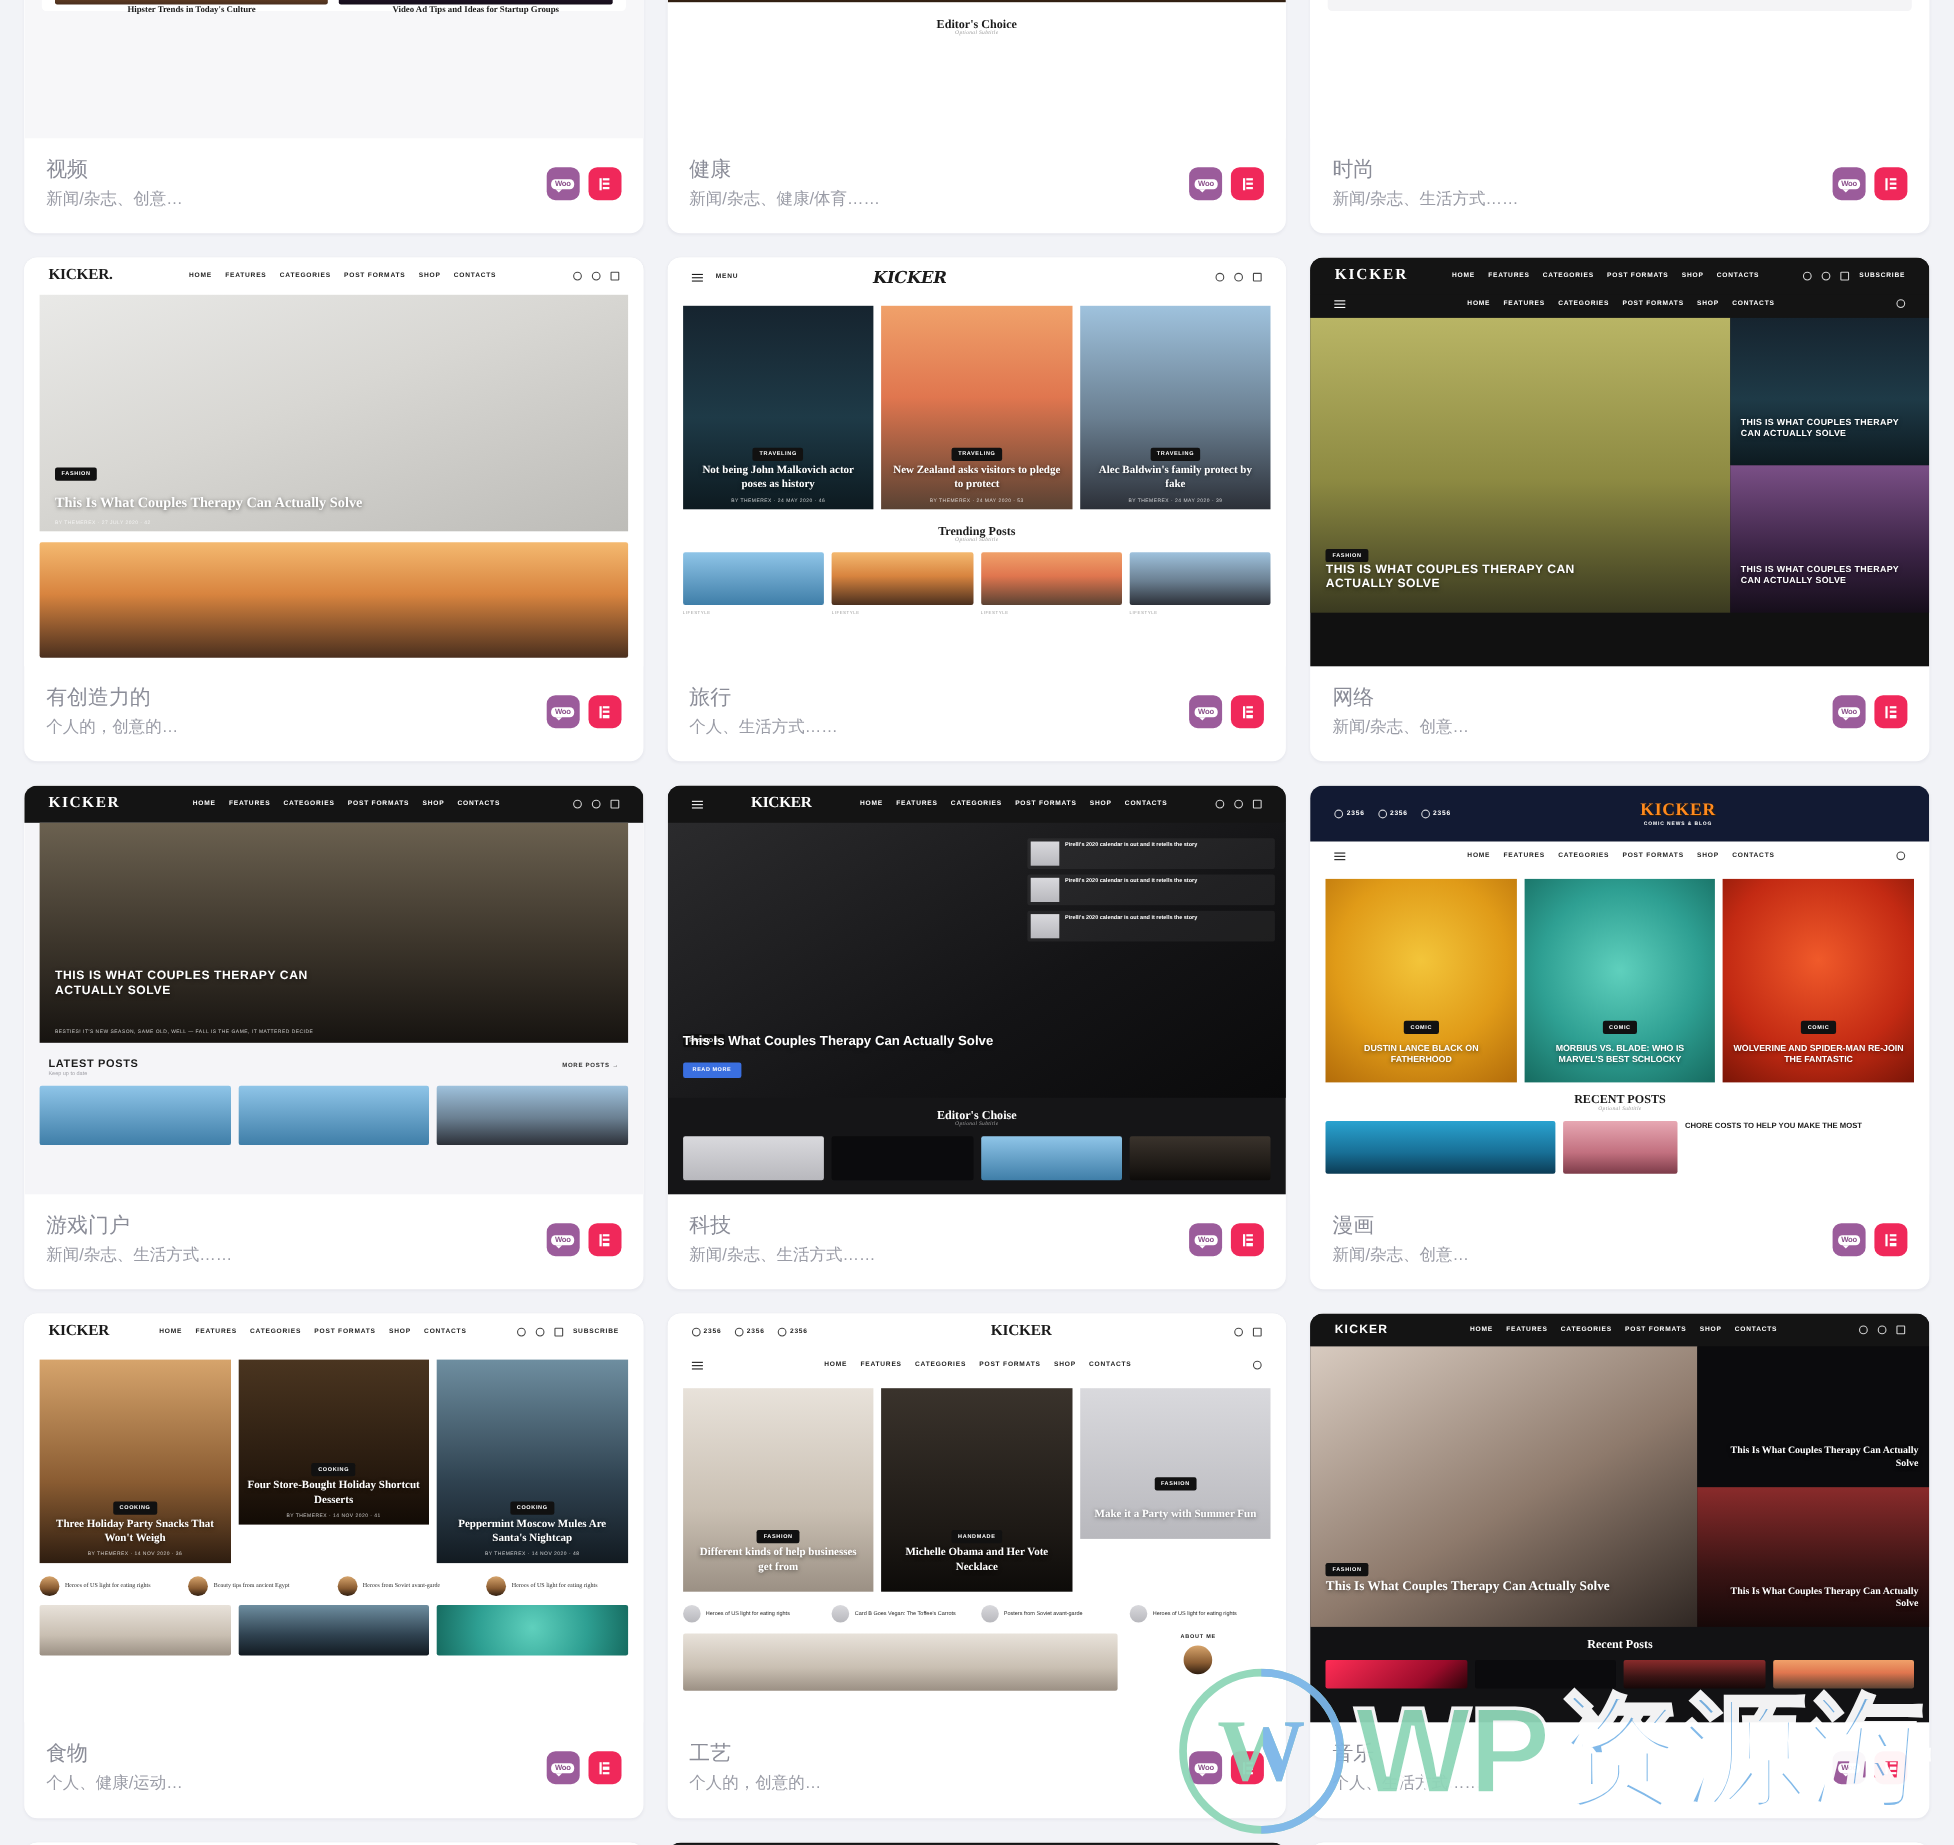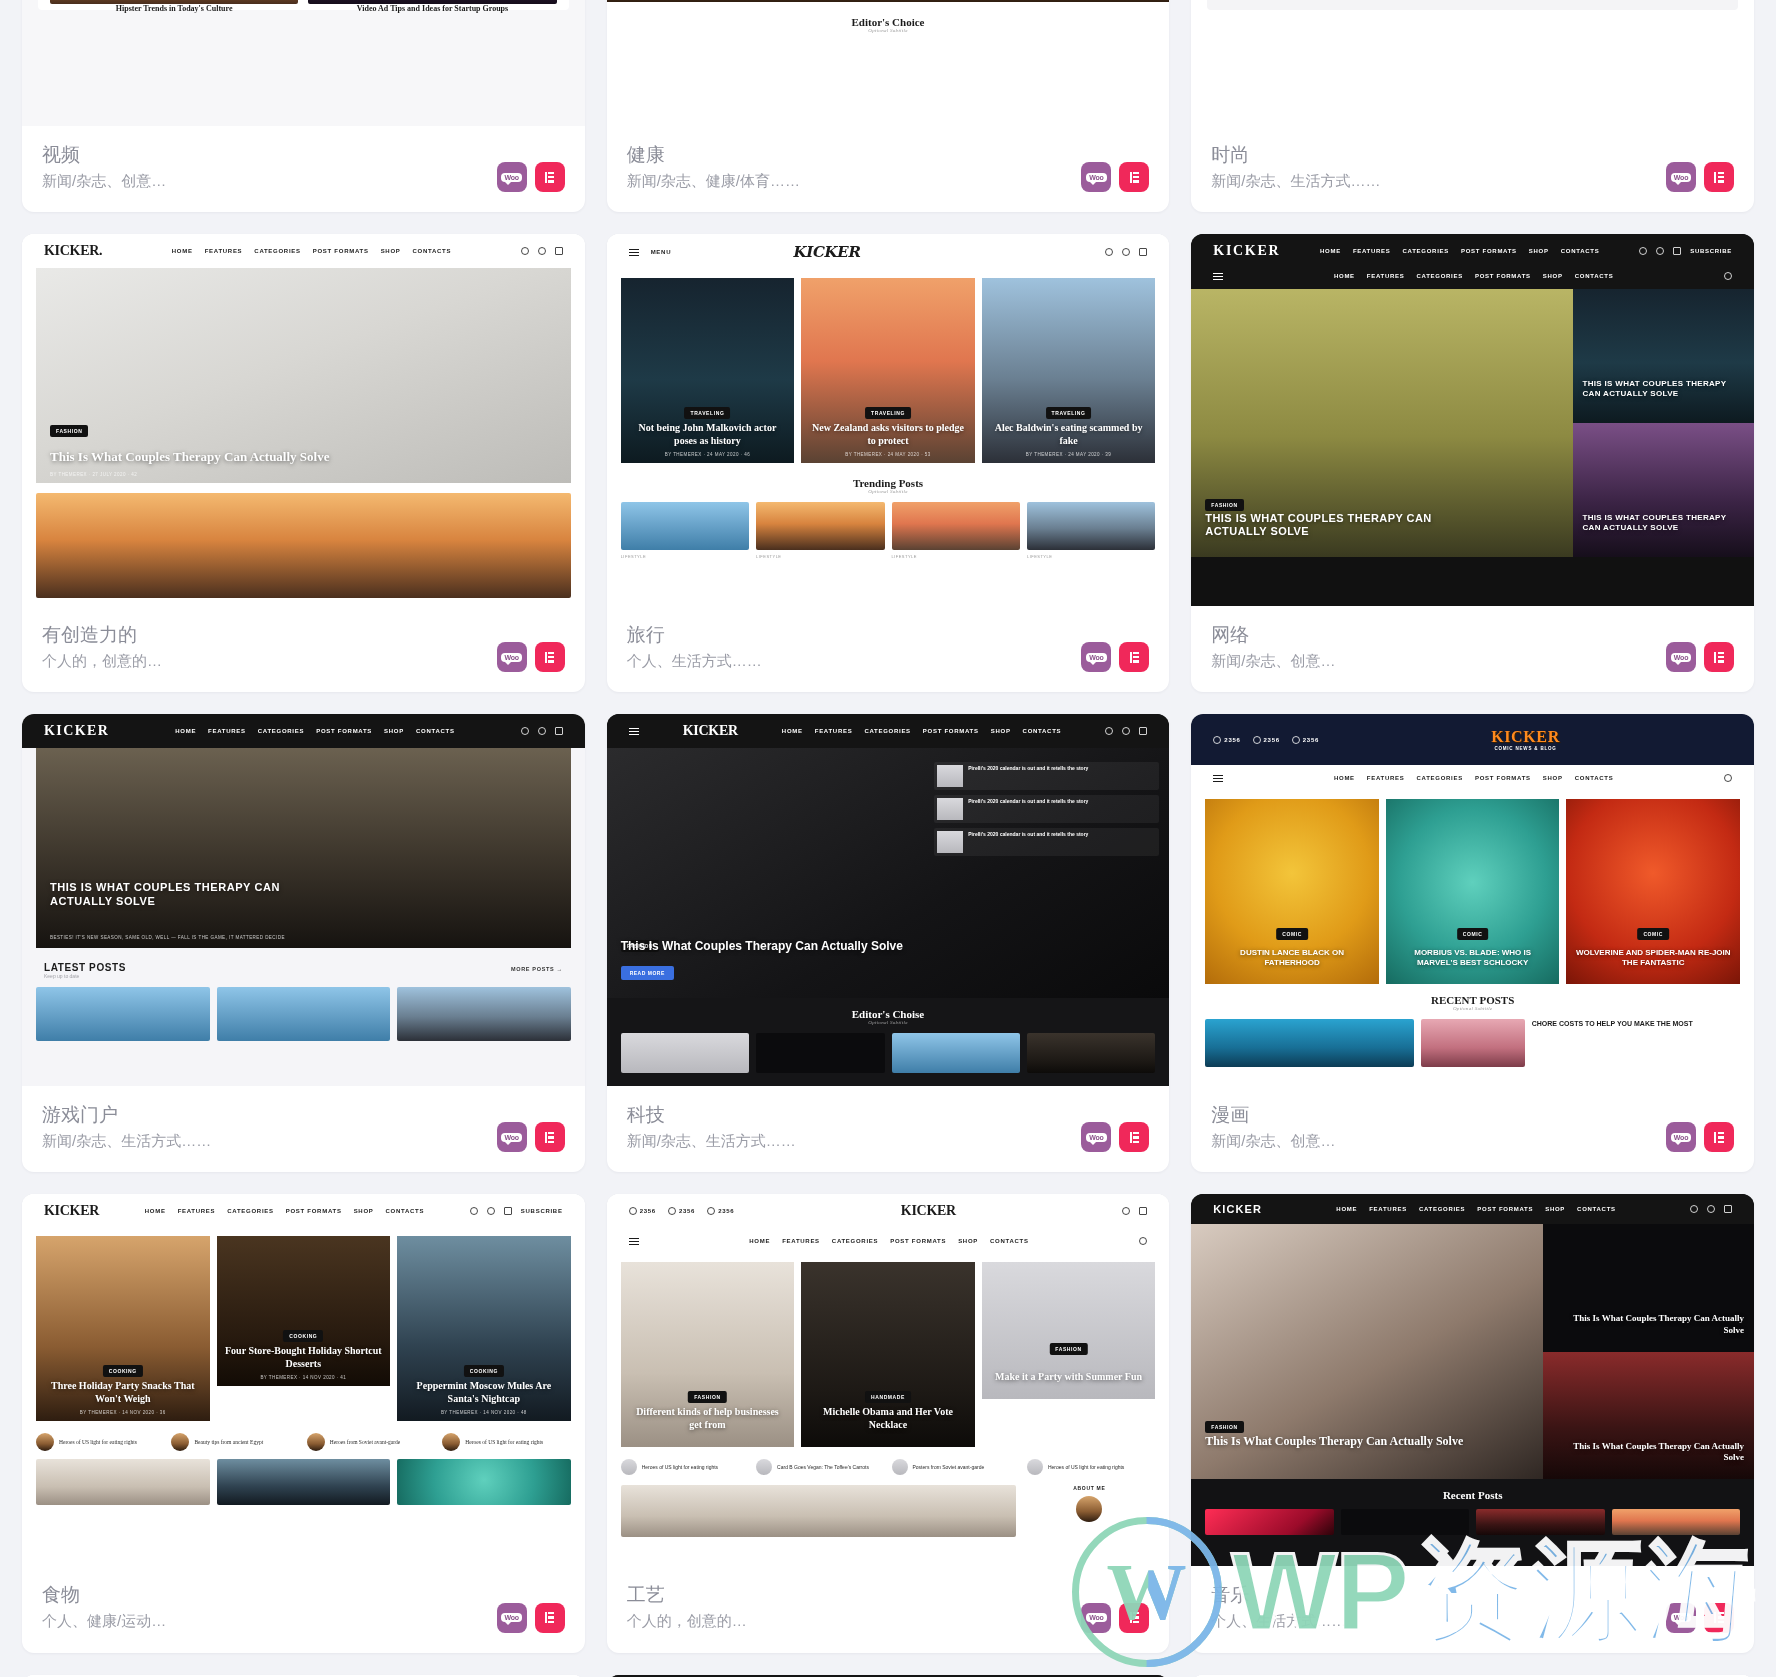--- a/index.html
+++ b/index.html
@@ -84,21 +84,21 @@
   }
   .sectitle small{display:block;font-size:5px;font-style:italic;font-weight:normal;color:#9b9b9b;letter-spacing:.06em;}
   .sectitle.light{color:#fff;}
   .sectitle.light small{color:rgba(255,255,255,.55);}
   .thumbrow{display:flex;gap:7px;padding:8px 14px 0;}
   .thumbrow .t{flex:1;height:48px;border-radius:2px;}
   .thumbrow .lbl{font-size:4px;letter-spacing:.12em;color:#9a9a9a;margin-top:4px;text-transform:uppercase;}
 
   
   .cfoot{
-    display:flex;align-items:flex-end;justify-content:space-between;
+    display:flex;align-items:center;justify-content:space-between;
     padding:16px 20px 20px;
   }
   .cfoot .txt{min-width:0;}
   .ctitle{font-size:19px;color:#8b8d98;line-height:1.35;font-weight:normal;}
   .csub{font-size:15px;color:#9a9ca6;line-height:1.5;margin-top:2px;}
   .badges{display:flex;gap:8px;flex:0 0 auto;}
   .badge{
     width:30px;height:30px;border-radius:8px;
     display:flex;align-items:center;justify-content:center;
     color:#fff;font-size:9px;font-weight:bold;
@@ -354,21 +354,21 @@
               <div class="htitle" style="right: 8px; left: 8px; text-align: center; font-size: 10px; bottom: 16px;">Not being John Malkovich actor poses as history</div>
               <div class="meta" style="left: 0px; right: 0px; text-align: center;">BY THEMEREX · 24 MAY 2020 · 46</div>
             </div>
             <div class="hero g-sunset" style="flex: 1 1 0%; height: 185px; position: relative;">
               <div class="tag" style="left: 50%; transform: translateX(-50%); bottom: 44px;">TRAVELING</div>
               <div class="htitle" style="right: 8px; left: 8px; text-align: center; font-size: 10px; bottom: 16px;">New Zealand asks visitors to pledge to protect</div>
               <div class="meta" style="left: 0px; right: 0px; text-align: center;">BY THEMEREX · 24 MAY 2020 · 53</div>
             </div>
             <div class="hero g-city" style="flex: 1 1 0%; height: 185px; position: relative;">
               <div class="tag" style="left: 50%; transform: translateX(-50%); bottom: 44px;">TRAVELING</div>
-              <div class="htitle" style="right: 8px; left: 8px; text-align: center; font-size: 10px; bottom: 16px;">Alec Baldwin's eating scammed by fake</div>
+              <div class="htitle" style="right: 8px; left: 8px; text-align: center; font-size: 10px; bottom: 16px;">Alec Baldwin's family protect by fake</div>
               <div class="meta" style="left: 0px; right: 0px; text-align: center;">BY THEMEREX · 24 MAY 2020 · 39</div>
             </div>
           </div>
           <div class="sectitle" style="margin-top: 8px;">Trending Posts<small>Optional Subtitle</small></div>
           <div class="thumbrow">
             <div style="flex: 1 1 0%;">
               <div class="t g-blue"></div>
               <div class="lbl">LIFESTYLE</div>
             </div>
             <div style="flex: 1 1 0%;">

